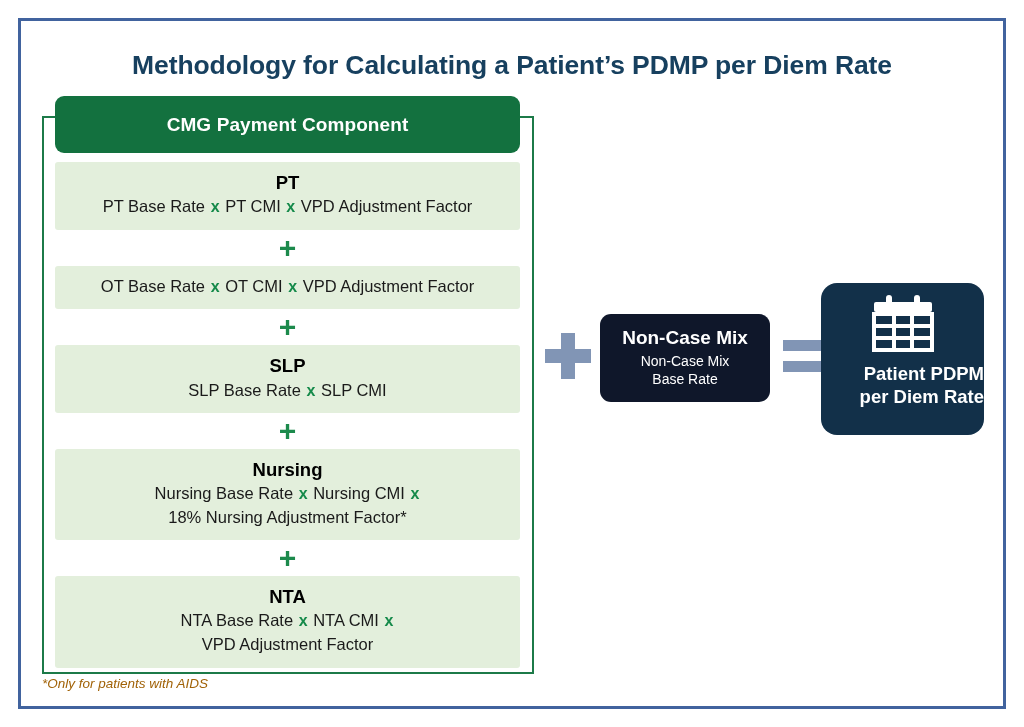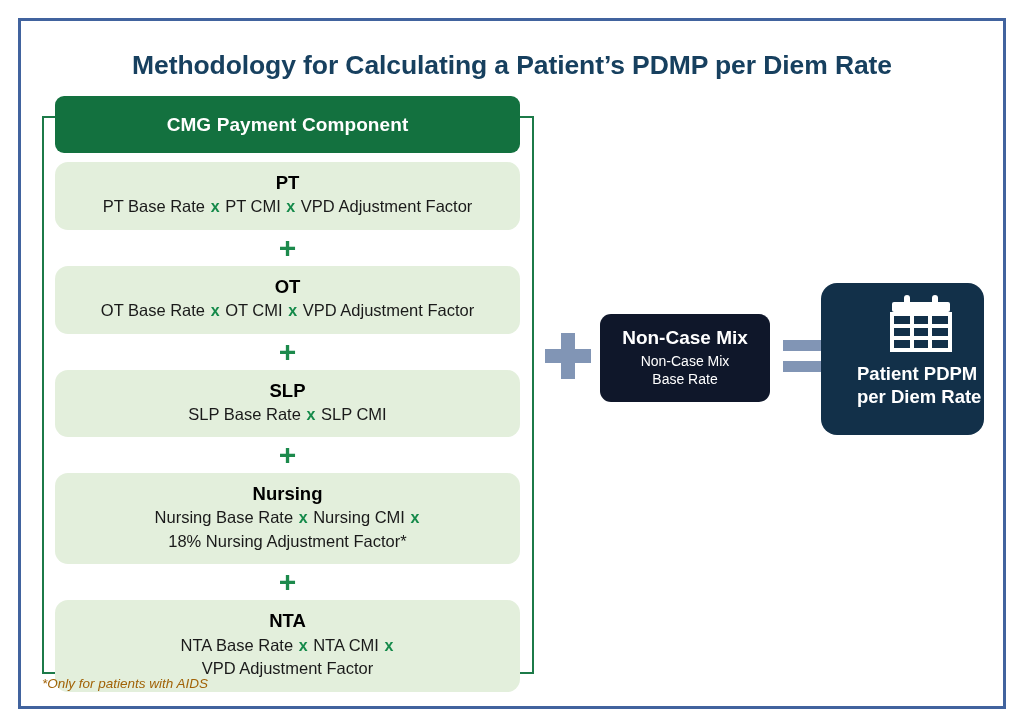--- a/index.html
+++ b/index.html
@@ -91,21 +91,21 @@
     font-weight: bold;
     display: flex;
     align-items: center;
     justify-content: center;
     letter-spacing: 0.1px;
   }
 
   .comp-box {
     width: 465px;
     background: #E3EFDC;
-    border-radius: 13px;
+    border-radius: 3px;
     box-sizing: border-box;
     padding: 9px 6px 11px 6px;
     text-align: center;
     margin: 0 auto;
   }
   .comp-title {
     font-size: 18.5px;
     font-weight: bold;
     color: #000000;
     line-height: 1.3;
@@ -212,24 +212,23 @@
 
   #pdpm-box {
     position: absolute;
     left: 821px;
     top: 283px;
     width: 163px;
     height: 152px;
     background: #123049;
     border-radius: 16px;
     color: #ffffff;
-    text-align: left;
+    text-align: right;
     box-sizing: border-box;
     padding-top: 12px;
-    padding-left: 36px;
   }
   #calendar-icon {
     margin: 0 auto 6px auto;
     width: 66px;
     height: 62px;
   }
   #pdpm-label {
     font-size: 18.5px;
     font-weight: bold;
     line-height: 1.22;
@@ -261,21 +260,20 @@
         <span class="mult">x</span>
         <span>PT CMI</span>
         <span class="mult">x</span>
         <span>VPD Adjustment Factor</span>
       </div>
     </div>
 
     <div class="plus-connector">+</div>
 
     <div class="comp-box">
-      <div class="comp-title">OT</div>
       <div class="comp-formula">
         <span>OT Base Rate</span>
         <span class="mult">x</span>
         <span>OT CMI</span>
         <span class="mult">x</span>
         <span>VPD Adjustment Factor</span>
       </div>
     </div>
 
     <div class="plus-connector">+</div>

